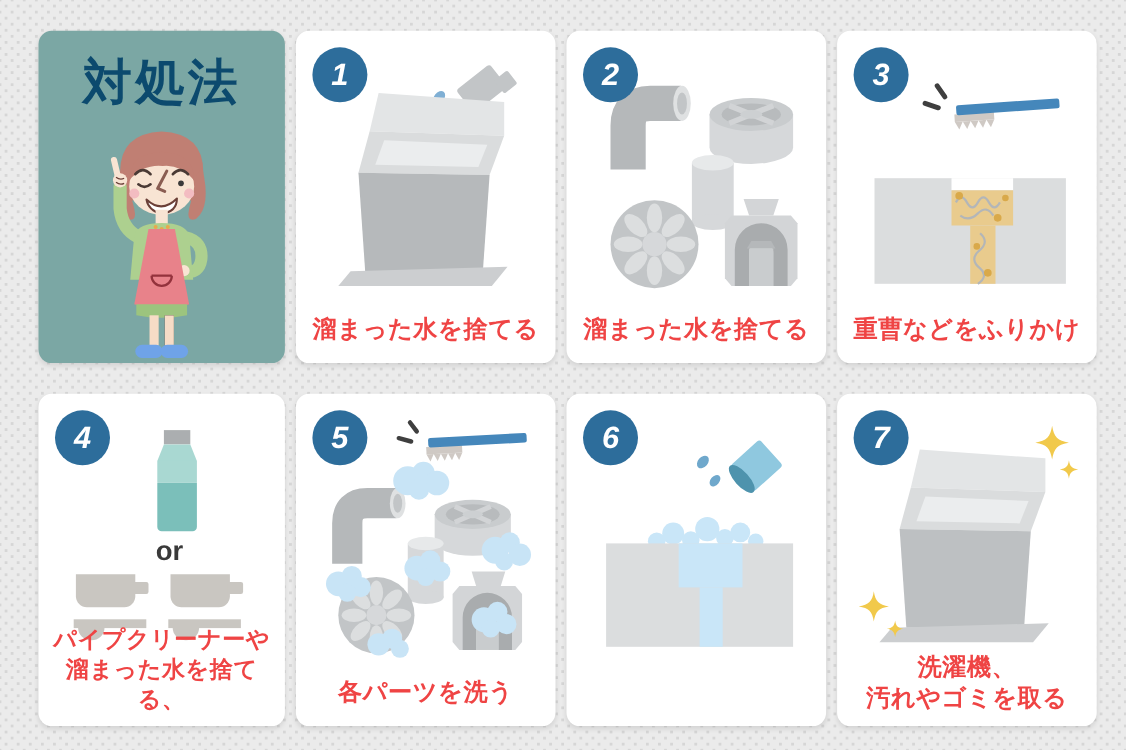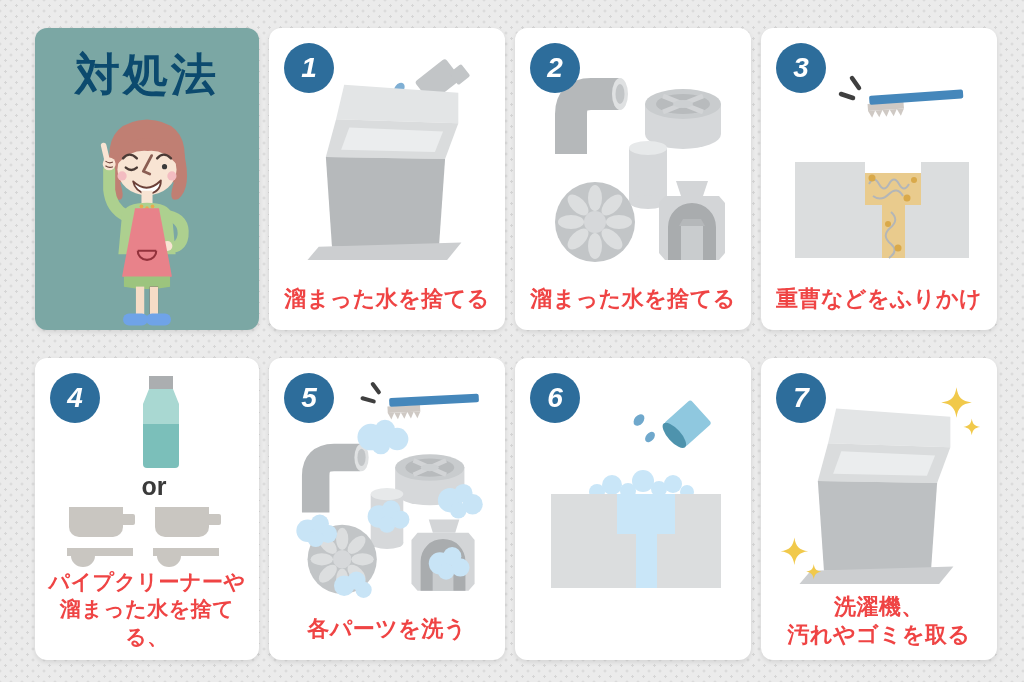--- a/index.html
+++ b/index.html
@@ -45,26 +45,26 @@
   .illus{
     position:absolute; left:0; right:0; top:22px;
     display:flex; justify-content:center;
   }
   .caption{
     position:absolute; left:4px; right:4px; bottom:16px;
     text-align:center; font-weight:700; font-size:22px; color:#ef4444;
     line-height:1.3; letter-spacing:0.5px;
   }
   .caption span{ display:block; }
-  .caption.small{ font-size:21px; bottom:10px; }
+  .caption.small{ font-size:21px; bottom:10px;font-family:Liberation Serif, serif; }
   .caption.two-line{ bottom:10px;text-align:center; }
 
   .step4-body{
     position:absolute; inset:0; display:flex; flex-direction:column;
-    align-items:center; padding-top:18px;
+    align-items:center; padding-top:33px;
   }
   .or-label{
     font-size:25px; font-weight:700; color:#3a3a3a; line-height:1;
     margin:4px 0 6px 0;
   }
 </style>
 </head>
 <body>
 
 <div class="stage">

